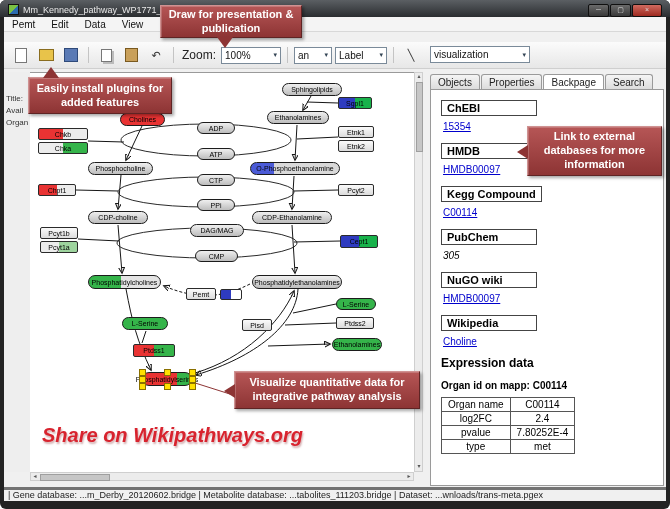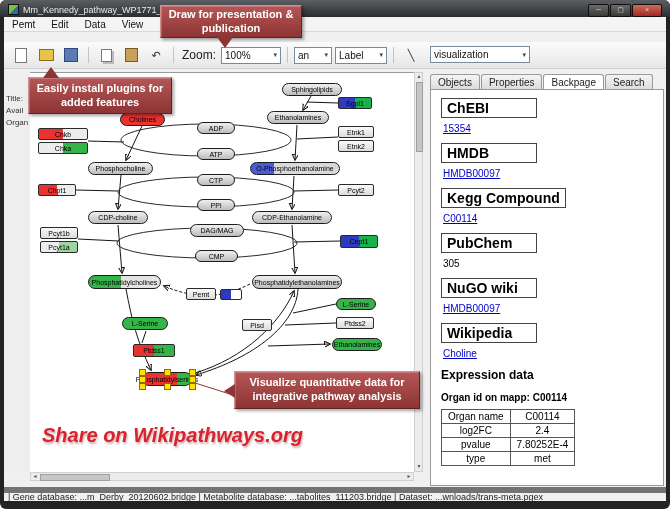--- a/index.html
+++ b/index.html
@@ -41,28 +41,28 @@
   .handle{position:absolute;width:5px;height:5px;background:#ffe000;border:1px solid #8a7000;z-index:6;}
   .vscroll{position:absolute;left:414px;top:72px;width:9px;height:400px;background:#ececec;border:1px solid #cfcfcf;box-sizing:border-box;z-index:1;}
   .hscroll{position:absolute;left:30px;top:472px;width:384px;height:9px;background:#ececec;border:1px solid #cfcfcf;box-sizing:border-box;z-index:1;}
   .thumb{position:absolute;background:#c6c6c6;border:1px solid #9f9f9f;box-sizing:border-box;}
   .sarrow{position:absolute;font-size:6px;color:#555;line-height:7px;text-align:center;width:8px;height:8px;}
   .rightpanel{position:absolute;left:430px;top:72px;width:234px;height:414px;z-index:1;}
   .tabrow{position:absolute;left:0;top:0;right:0;height:17px;}
   .tab{display:inline-block;padding:2px 7px 1px;font-size:10px;color:#222;background:linear-gradient(#f5f5f5,#dcdcdc);border:1px solid #9a9a9a;border-bottom:none;border-radius:3px 3px 0 0;margin-right:1px;}
   .tab.active{background:#fff;padding-bottom:2px;}
   .panelbody{position:absolute;left:0;top:17px;right:0;bottom:0;background:#fff;border:1px solid #9a9a9a;padding:8px 10px;box-sizing:border-box;overflow:hidden;}
-  .bp-header{display:inline-block;min-width:84px;border:1px solid #444;background:#fff;padding:1px 5px;font-weight:bold;font-size:14px;color:#000;}
+  .bp-header{display:inline-block;min-width:84px;border:1px solid #444;background:#fff;padding:1px 5px;font-weight:bold;font-size:11px;color:#000;}
   .bp-link{display:block;margin:5px 0 9px 2px;font-size:10px;color:#0000cc;text-decoration:underline;cursor:pointer;}
-  .bp-plain{display:block;margin:5px 0 9px 2px;font-size:10px;color:#000;}
+  .bp-plain{display:block;margin:5px 0 9px 2px;font-size:10px;color:#000;font-style:italic;}
   .bp-expression{font-weight:bold;font-size:12px;margin:6px 0 10px;color:#000;}
   .bp-geneid{font-weight:bold;font-size:10px;margin-bottom:6px;color:#000;}
   .bp-table{border-collapse:collapse;}
   .bp-table td{border:1px solid #555;padding:1px 6px;font-size:10px;text-align:center;min-width:48px;color:#000;}
-  .statusbar{position:absolute;left:4px;top:487px;width:662px;height:14px;background:#f0f0f0;border-top:6px solid #737373;font-size:9px;color:#222;display:flex;align-items:center;padding-left:4px;box-sizing:border-box;z-index:2;}
+  .statusbar{position:absolute;left:4px;top:487px;width:662px;height:14px;background:#f0f0f0;border-top:3px solid #737373;font-size:9px;color:#222;display:flex;padding-left:4px;box-sizing:border-box;z-index:2;}
   .callout{position:absolute;background:linear-gradient(180deg,#b65656,#8d3434);border:1px solid;border-color:#cf9292 #5e2424 #5e2424 #cf9292;box-shadow:2px 2px 3px rgba(0,0,0,.35), inset 1px 1px 0 rgba(255,255,255,.2);color:#fff;font-weight:bold;font-size:11px;text-align:center;display:flex;align-items:center;justify-content:center;padding:4px 6px;box-sizing:border-box;z-index:50;line-height:1.25;}
   .tri{position:absolute;width:0;height:0;z-index:49;}
   .tri.down{border-left:8px solid transparent;border-right:8px solid transparent;border-top:11px solid #8d3434;}
   .tri.up{border-left:8px solid transparent;border-right:8px solid transparent;border-bottom:11px solid #8d3434;}
   .tri.left{border-top:7px solid transparent;border-bottom:7px solid transparent;border-right:11px solid #8d3434;}
   .share{position:absolute;left:42px;top:424px;font-size:20px;font-weight:bold;font-style:italic;color:#d8232e;text-shadow:1px 2px 2px rgba(130,20,25,.35);z-index:50;white-space:nowrap;}
 </style>
 </head>
 <body>
 
@@ -298,20 +298,24 @@
   <div class="callout" style="left:160px;top:5px;width:142px;height:33px;">
     <span>Draw for presentation &amp; publication</span>
     <div class="tri down" style="left:56px;bottom:-11px;"></div>
   </div>
 
   <div class="callout" style="left:28px;top:77px;width:144px;height:37px;">
     <span>Easily install plugins for added features</span>
     <div class="tri up" style="left:14px;top:-11px;"></div>
   </div>
 
+  <div class="callout" style="left:527px;top:126px;width:135px;height:50px;">
+    <span>Link to external databases for more information</span>
+    <div class="tri left" style="left:-11px;top:18px;"></div>
+  </div>
 
   <div class="callout" style="left:234px;top:371px;width:186px;height:38px;">
     <span>Visualize quantitative data for integrative pathway analysis</span>
     <div class="tri left" style="left:-11px;top:12px;"></div>
   </div>
 
   <div class="share">Share on Wikipathways.org</div>
 </div>
 
 </body></html>

